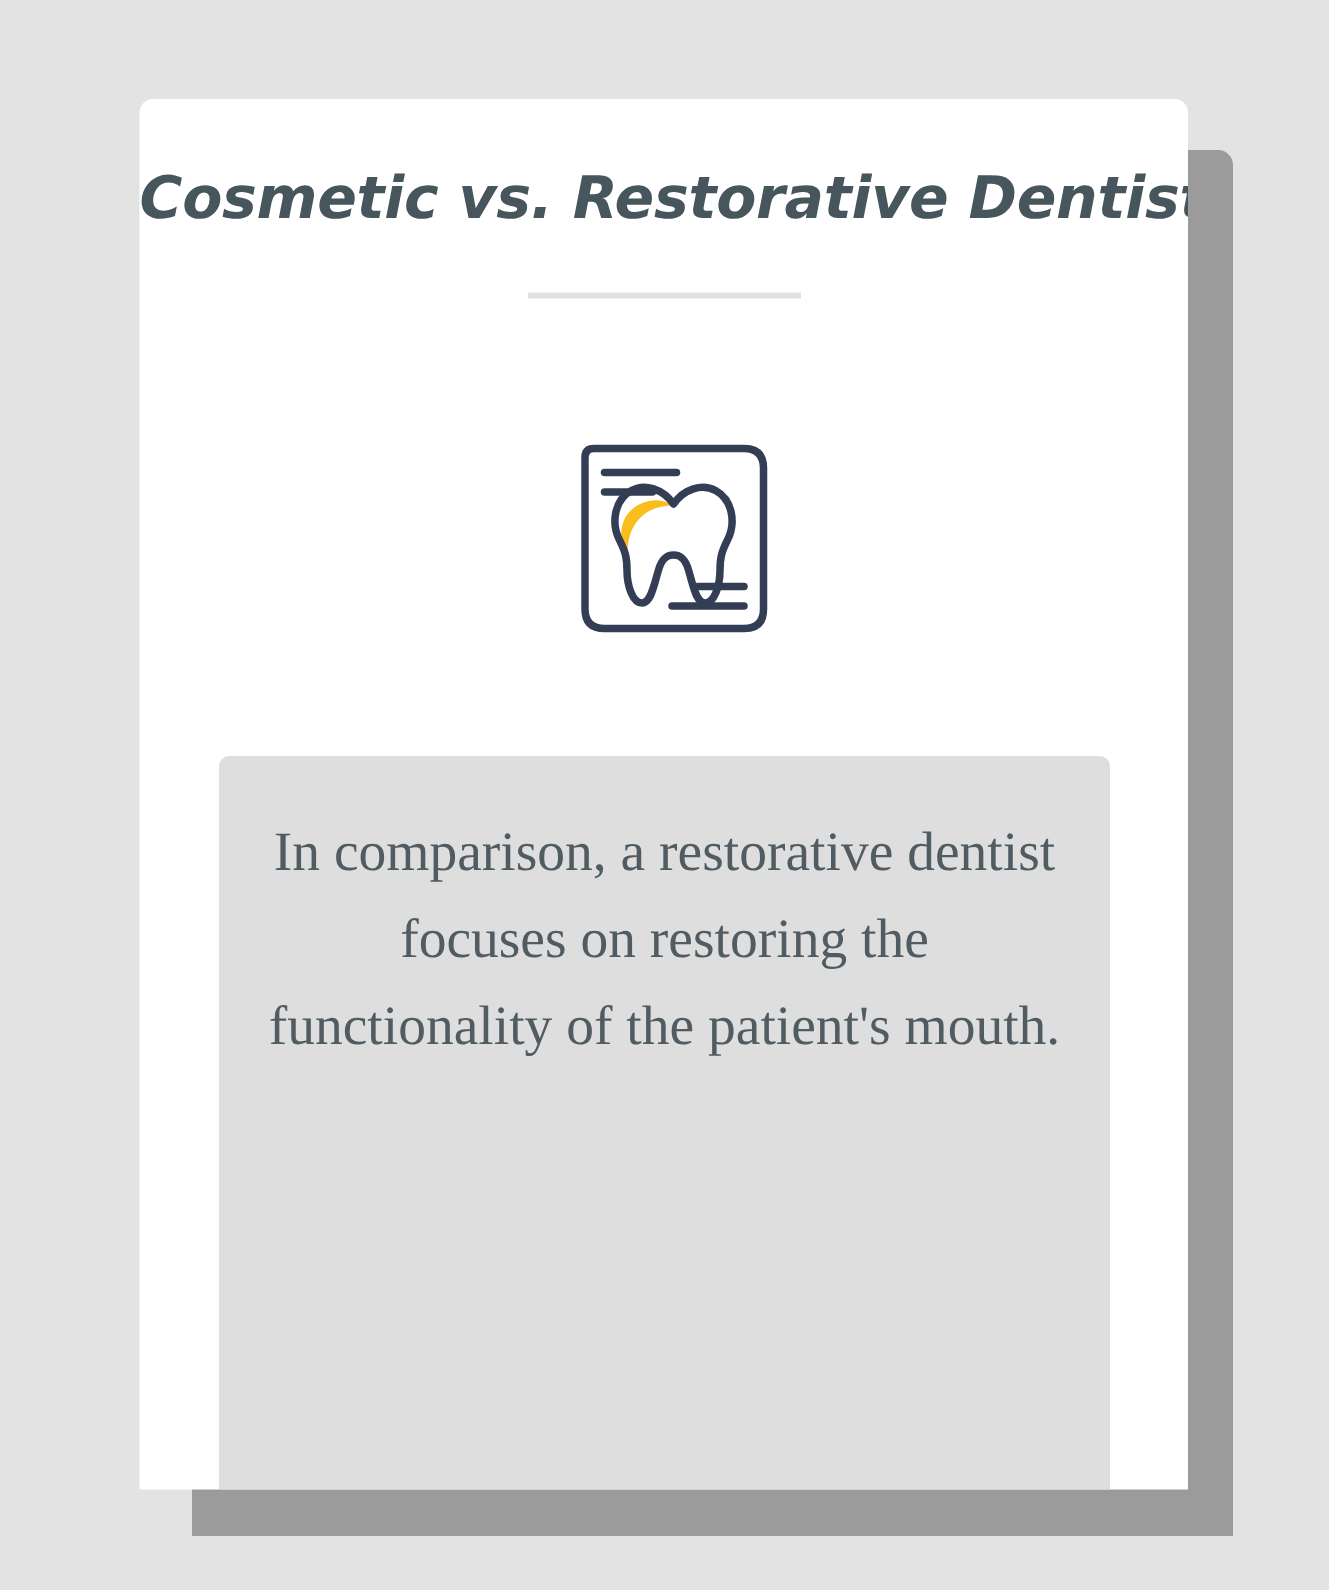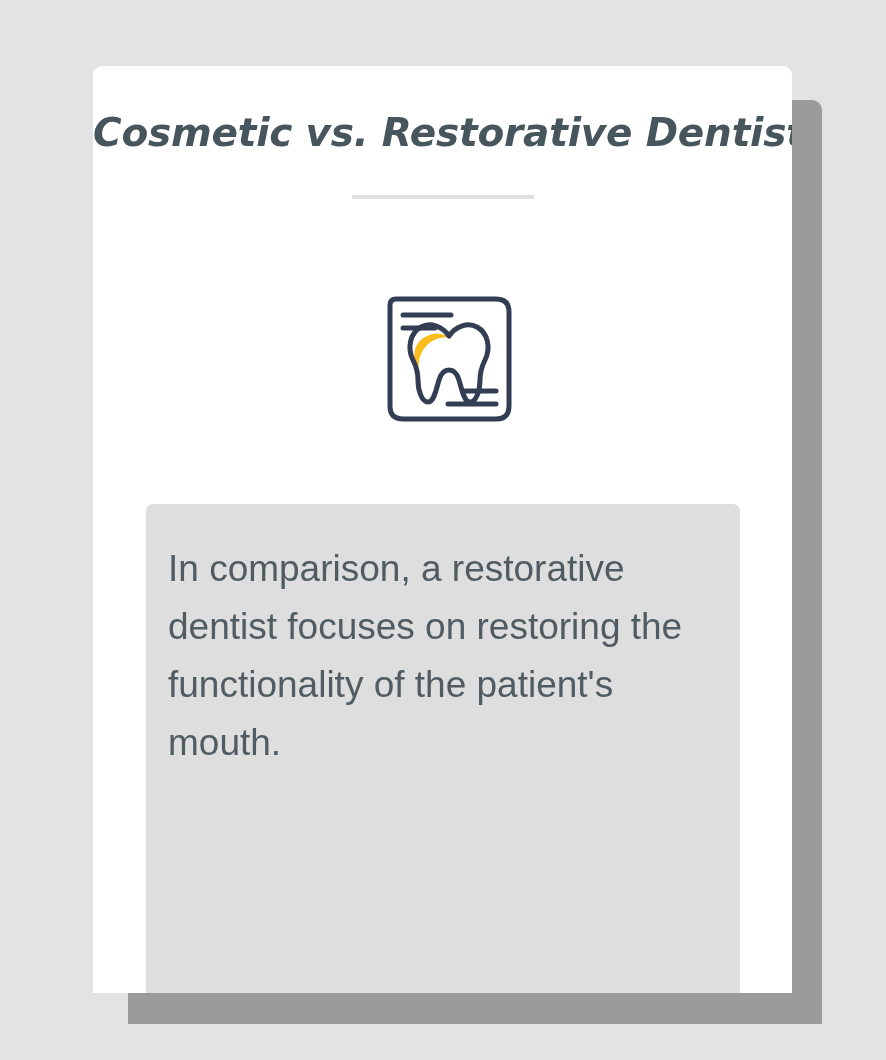--- a/index.html
+++ b/index.html
@@ -85,24 +85,25 @@
     top: 438px;
     width: 594px;
     height: 489px;
     background: #dedede;
     border-radius: 7px 7px 0 0;
     box-sizing: border-box;
     padding: 36px 22px 0 22px;
   }
 
   .body-text {
-    font-family: Liberation Sans, sans-serif;
+    font-family: Liberation Serif, serif;
     font-size: 37px;
     line-height: 58px;
     color: #505c62;
+    text-align: center;
     font-weight: normal;
   }
 </style>
 </head>
 <body>
 
 <div id="slide">
 
   <div class="shadow-card"></div>
 

